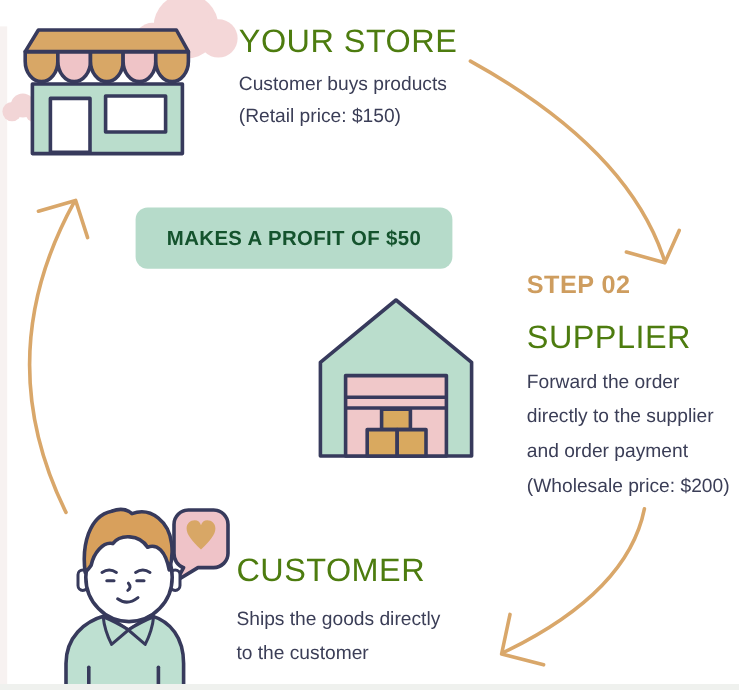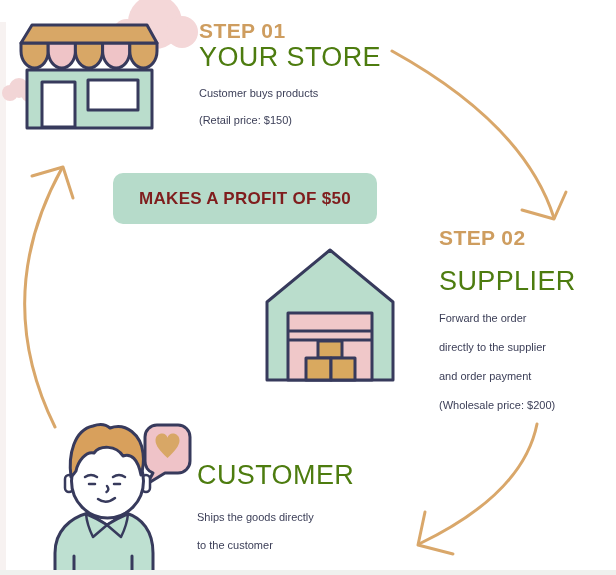--- a/index.html
+++ b/index.html
@@ -13,38 +13,38 @@
   #decor{left:0;top:0;z-index:0;}
   #store-icon{left:14px;top:18px;z-index:2;}
   #warehouse-icon{left:262px;top:246px;z-index:2;}
   #customer-icon{left:48px;top:415px;z-index:2;}
   #arrows{left:0;top:0;z-index:1;pointer-events:none;}
   #bottom-band{left:0;top:570px;width:616px;height:5px;background:#eff1ee;z-index:50;}
   
   .step{z-index:5;}
   .step-label{font-size:21px;line-height:23px;font-weight:700;color:#CE9D5F;letter-spacing:.4px;}
   .step-title{font-size:27px;line-height:27px;font-weight:400;color:#4d7c0f;letter-spacing:.4px;}
-  .step-body{font-size:11px;color:#3B3E57;font-weight:500;}
+  .step-body{font-size:16px;color:#3B3E57;font-weight:500;}
   #step1{left:199px;top:19px;}
   #step1 .step-title{margin-top:2px;}
   #step1 .step-body{margin-top:9px;line-height:27px;}
   #step2{left:439px;top:226px;}
   #step2 .step-title{margin-top:19px;}
   #step2 .step-body{margin-top:9px;line-height:29px;}
   #step3{left:197px;top:459px;}
   #step3 .step-title{margin-top:3px;}
   #step3 .step-body{margin-top:14px;line-height:28px;}
   
   #profit-badge{
     left:113px;top:173px;width:264px;height:51px;border-radius:10px;
     background:#B6DBCA;display:flex;align-items:center;justify-content:center;
     z-index:5;
   }
   #profit-badge span{
-    font-size:17px;font-weight:700;color:#7f1d1d;letter-spacing:.3px;
+    font-size:17px;font-weight:700;color:#14532d;letter-spacing:.3px;
   }
 </style>
 </head>
 <body>
 
 <div id="canvas">
 
   <svg id="decor" class="abs" width="616" height="575" viewBox="0 0 616 575">
     <rect x="0" y="22" width="6" height="548" fill="#F7F2F1"></rect>
     <g fill="#F4D7D8">
@@ -78,21 +78,20 @@
       <path d="M61.4,25 v8 a13.6,17 0 0 0 27.2,0 v-8 z" fill="#D8A766"></path>
       <path d="M88.6,25 v8 a13.6,17 0 0 0 27.2,0 v-8 z" fill="#EFC4C7"></path>
       <path d="M115.8,25 v8 a13.6,17 0 0 0 27.2,0 v-8 z" fill="#D8A766"></path>
       <polygon points="18,7 133,7 143,25 7,25" fill="#D8A766"></polygon>
       <rect x="28" y="64" width="33" height="45" fill="#ffffff"></rect>
       <rect x="74" y="62" width="50" height="30" fill="#ffffff"></rect>
     </g>
   </svg>
 
   <div id="step1" class="abs step">
-    <div class="step-label">STEP 01</div>
     <div class="step-title">YOUR STORE</div>
     <div class="step-body">
       <div>Customer buys products</div>
       <div>(Retail price: $150)</div>
     </div>
   </div>
 
   <div id="profit-badge" class="abs">
     <span>MAKES A PROFIT OF $50</span>
   </div>

